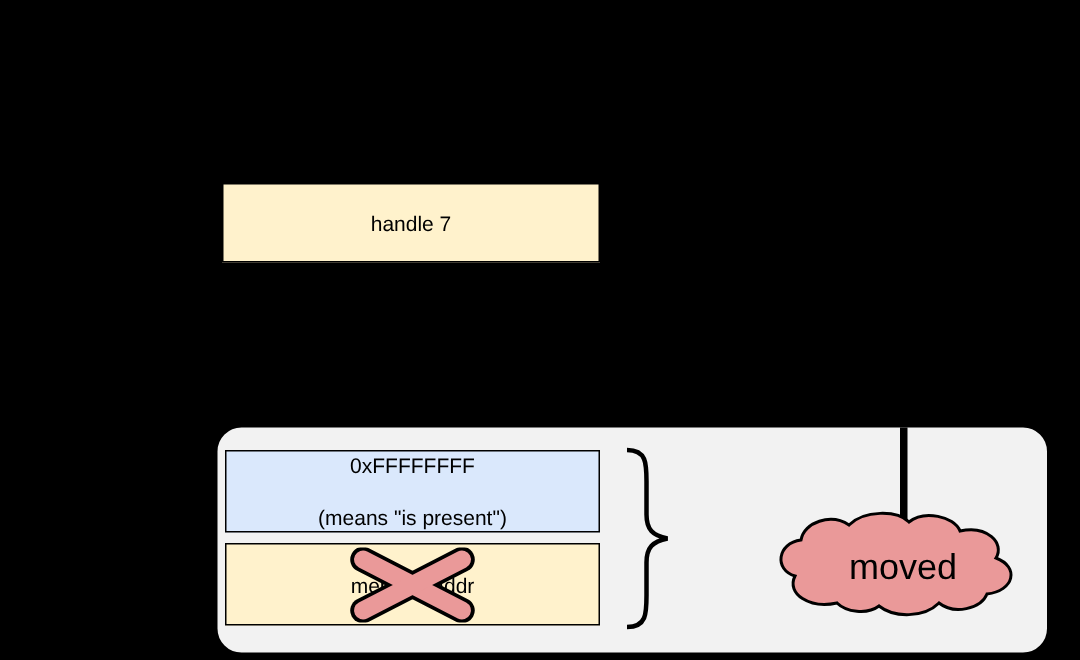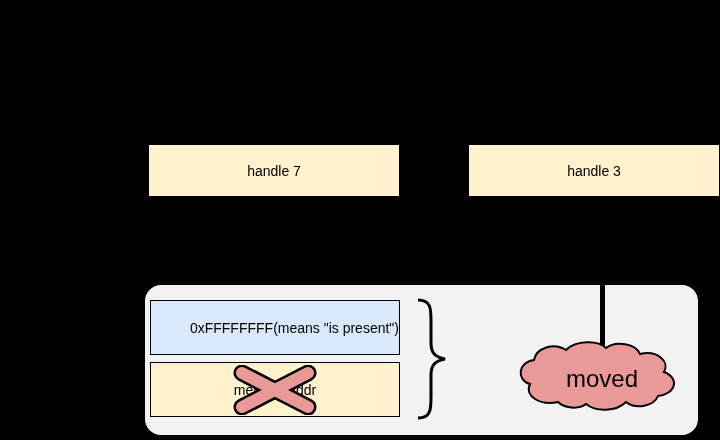--- a/index.html
+++ b/index.html
@@ -11,21 +11,21 @@
     position: relative;
     width: 720px;
     height: 440px;
     background: #000000;
     overflow: hidden;
     font-family: "Liberation Sans", sans-serif;
     color: #000;
   }
   .handle-box {
     position: absolute;
-    top: 144px;
+    top: 122px;
     width: 250px;
     height: 51px;
     background: #FFF2CC;
     border: 1px solid #000;
     display: flex;
     align-items: center;
     justify-content: center;
     font-size: 14px;
   }
   .handle-7 { left: 148px; }
@@ -44,23 +44,23 @@
 
   .present-box {
     position: absolute;
     left: 150px;
     top: 300px;
     width: 248px;
     height: 53px;
     background: #DAE8FC;
     border: 1px solid #000;
     display: flex;
-    flex-direction: row;
+    flex-direction: column;
     align-items: center;
-    justify-content: flex-end;
+    justify-content: space-between;
     font-size: 14px;
     line-height: 18px;
     text-align: center;
   }
 
   .addr-box {
     position: absolute;
     left: 150px;
     top: 362px;
     width: 248px;
@@ -118,23 +118,20 @@
   }
 </style>
 </head>
 <body>
 
 <div class="canvas">
 
   <div class="handle-box handle-7">
     <span>handle 7</span>
   </div>
-  <div class="handle-box handle-3">
-    <span>handle 3</span>
-  </div>
 
   <div class="panel"></div>
 
   <div class="drop-line"></div>
 
   <div class="present-box">
     <span>0xFFFFFFFF</span>
     <span>(means "is present")</span>
   </div>
 

